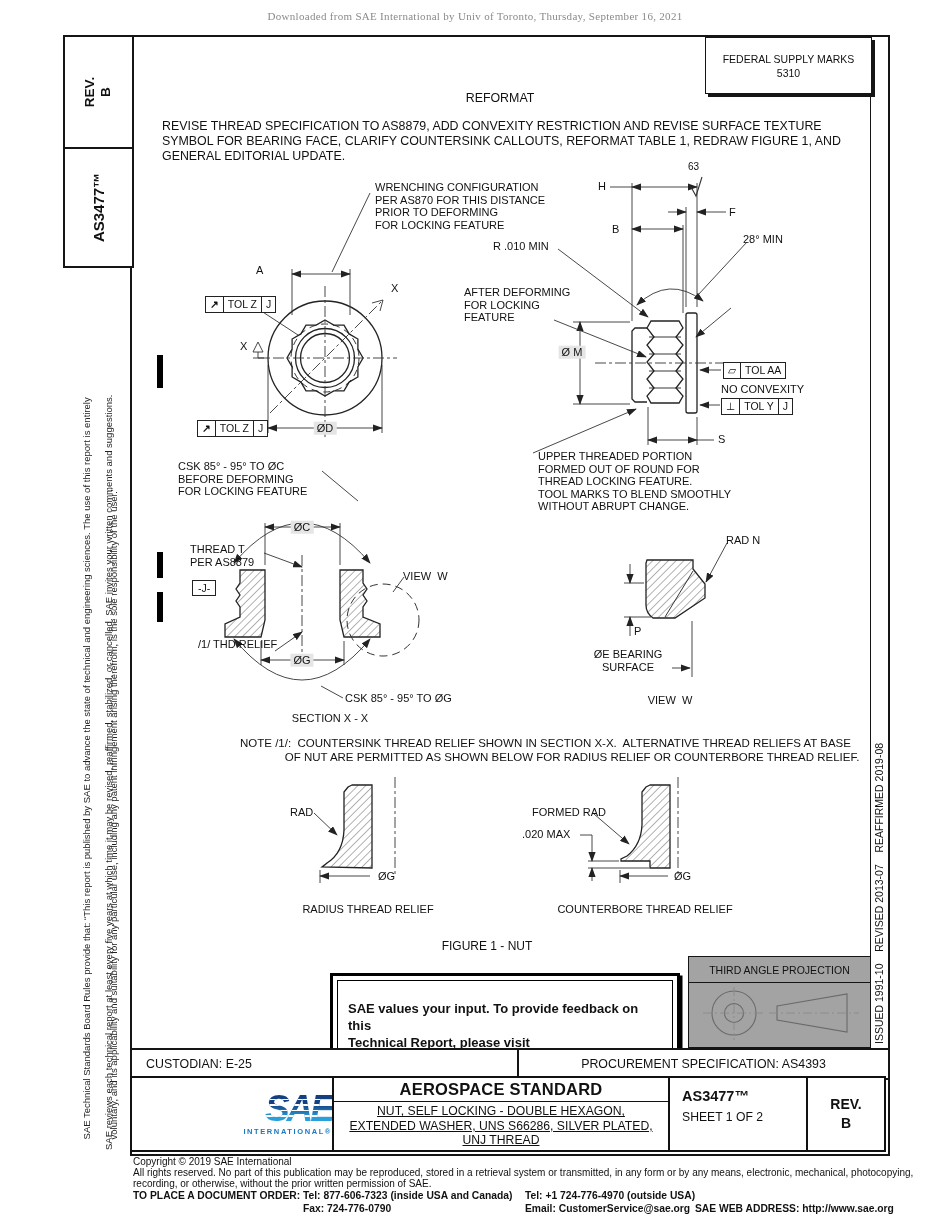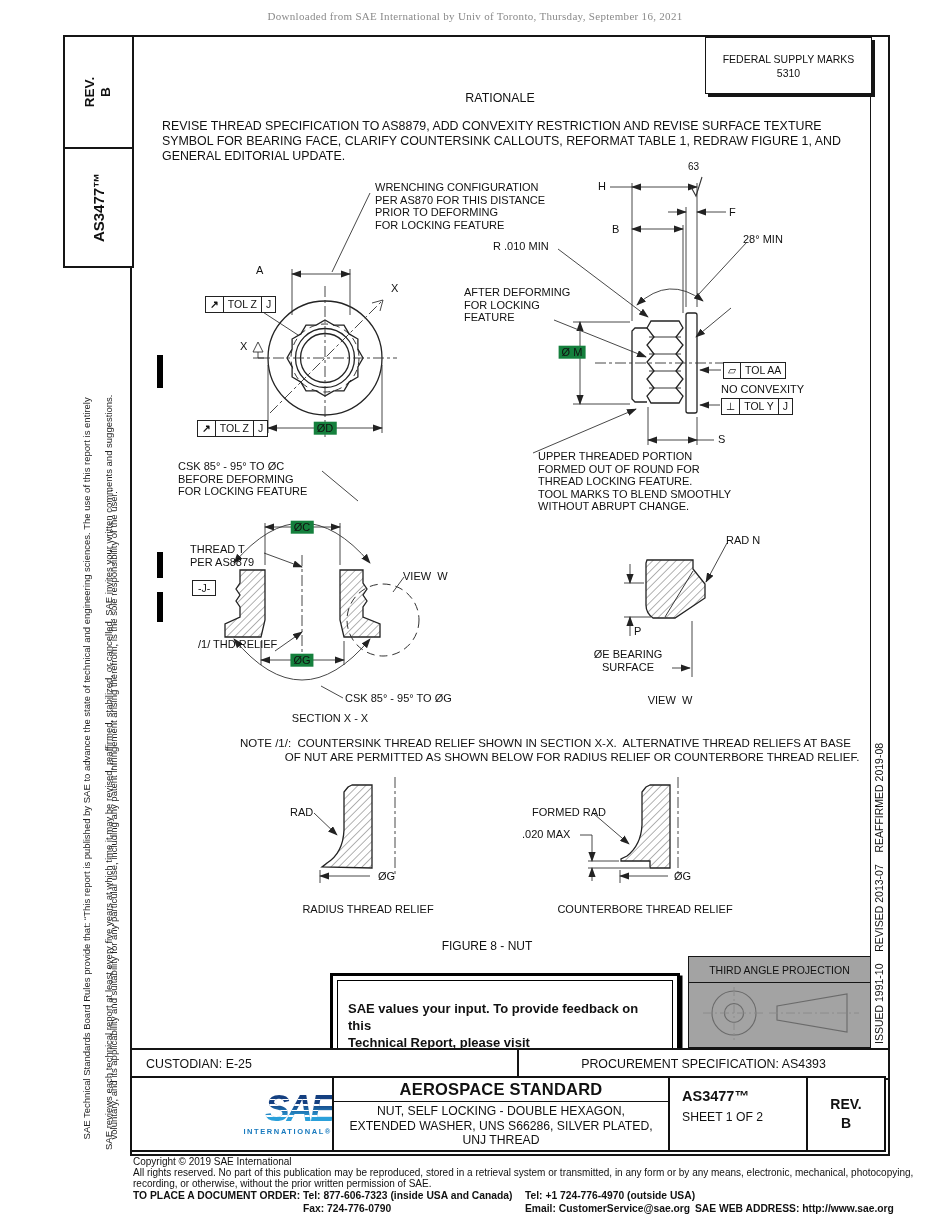--- a/index.html
+++ b/index.html
@@ -1,20 +1,20 @@
 <!DOCTYPE html>
 <html><head>
 <meta charset="utf-8">
 <style>
   html,body{margin:0;padding:0;background:#fff;}
   .page{position:relative;width:950px;height:1230px;background:#fff;font-family:"Liberation Sans",sans-serif;color:#111;overflow:hidden;}
   .abs{position:absolute;}
   .lbl{position:absolute;font:11px/12.6px "Liberation Sans",sans-serif;color:#111;white-space:pre;}
   .wrap{white-space:normal;}
-  .ctr{transform:translate(-50%,-50%);background:#15803d;padding:0 3px;white-space:nowrap;}
+  .ctr{transform:translate(-50%,-50%);background:#e5e5e5;padding:0 3px;white-space:nowrap;}
   .hctr{transform:translateX(-50%);}
   .watermark{position:absolute;left:0;top:10px;width:100%;text-align:center;font:11px "Liberation Serif",serif;color:#8a8a8a;letter-spacing:.3px;}
   .frame{position:absolute;left:130px;top:35px;width:756px;height:1117px;border:2px solid #151515;}
   .vline{position:absolute;left:870px;top:35px;width:0;height:1013px;border-left:1.5px solid #151515;}
   .sbox{position:absolute;left:63px;width:67px;border:2px solid #151515;display:flex;align-items:center;justify-content:center;background:#fff;}
   .rot{transform:rotate(-90deg);white-space:pre;text-align:center;}
   .vtext{position:absolute;transform:rotate(-90deg);transform-origin:left top;white-space:pre;font:9.5px/13.5px "Liberation Sans",sans-serif;color:#222;}
   .fsc{position:absolute;left:705px;top:37px;width:165px;height:55px;border:1.5px solid #151515;box-shadow:3px 3px 0 0 #151515;display:flex;flex-direction:column;align-items:center;justify-content:center;font-size:10.5px;line-height:14px;background:#fff;}
   .bar{position:absolute;left:157px;width:6px;background:#000;}
   .fcf{position:absolute;display:inline-flex;border:1.5px solid #222;background:#fff;font-size:10.5px;line-height:13px;align-items:stretch;}
@@ -26,21 +26,21 @@
   .fb a{color:#0b0bd6;font-weight:bold;}
   .proj{position:absolute;left:688px;top:956px;width:181px;height:90px;border:1.5px solid #151515;background:#a3a3a3;}
   .proj-h{height:25px;border-bottom:1.5px solid #151515;display:flex;align-items:center;justify-content:center;font-size:10.5px;}
   .row1{position:absolute;left:130px;top:1048px;width:756px;height:28px;border:2px solid #151515;display:flex;background:#fff;}
   .row1 .c1{width:371px;border-right:2px solid #151515;display:flex;align-items:center;padding-left:14px;font-size:12.4px;}
   .row1 .c2{flex:1;display:flex;align-items:center;justify-content:center;font-size:12.4px;}
   .tblock{position:absolute;left:130px;top:1076px;width:756px;height:76px;border:2.5px solid #111;display:flex;background:#fff;box-sizing:border-box;}
   .tb-logo{width:200px;border-right:2.5px solid #111;display:flex;flex-direction:column;align-items:flex-end;justify-content:center;}
   .tb-mid{width:334px;border-right:2.5px solid #111;display:flex;flex-direction:column;}
   .tb-mid .hd{height:23px;border-bottom:1.5px solid #111;display:flex;align-items:center;justify-content:center;font-weight:bold;font-size:16.5px;letter-spacing:.2px;}
-  .tb-mid .tt{flex:1;display:flex;align-items:center;justify-content:center;text-align:center;font-size:12.2px;line-height:14.6px;white-space:pre-line;}
+  .tb-mid .tt{flex:1;display:flex;align-items:center;justify-content:center;text-align:center;font-size:12.2px;line-height:14.6px;white-space:pre-line;text-decoration:underline;}
   .tb-as{width:138px;border-right:2.5px solid #111;padding:10px 0 0 12px;box-sizing:border-box;}
   .tb-as .n{font-weight:bold;font-size:14.5px;}
   .tb-as .s{font-size:12.2px;margin-top:6px;}
   .tb-rev{flex:1;display:flex;flex-direction:column;align-items:center;justify-content:center;font-weight:bold;font-size:14px;line-height:19px;}
   .sae{font-weight:bold;font-style:italic;font-size:37px;line-height:34px;letter-spacing:-3px;background-image:repeating-linear-gradient(0deg,rgba(255,255,255,0) 0 4px,#fff 4px 5.5px),linear-gradient(180deg,#143f80 35%,#2aa0da 75%);-webkit-background-clip:text;background-clip:text;color:transparent;}
   .sae-sub{font-size:7.5px;font-weight:bold;color:#1779be;letter-spacing:1.6px;margin-top:1px;}
   .foot{position:absolute;font:10px/11px "Liberation Sans",sans-serif;color:#111;white-space:pre;}
   .foot.b{font-weight:bold;font-size:10.3px;}
 </style>
 </head>
@@ -67,21 +67,21 @@
   </div>
   <div class="vtext" style="left:102px;top:1150px;width:862px;">SAE reviews each technical report at least every five years at which time it may be revised, reaffirmed, stabilized, or cancelled. SAE invites your written comments and suggestions.</div>
 
   <div class="vtext" style="left:873px;top:1044px;width:500px;font-size:10.5px;color:#111;">ISSUED 1991-10    REVISED 2013-07    REAFFIRMED 2019-08</div>
 
   <div class="fsc">
     <div>FEDERAL SUPPLY MARKS</div>
     <div>5310</div>
   </div>
 
-  <div class="lbl" style="left:130px;top:92px;width:740px;text-align:center;font-size:12.4px;">RATIONALE</div>
+  <div class="lbl" style="left:130px;top:92px;width:740px;text-align:center;font-size:12.4px;">REFORMAT</div>
   <div class="lbl wrap" style="left:162px;top:119px;width:700px;font-size:12.4px;line-height:14.8px;">REVISE THREAD SPECIFICATION TO AS8879, ADD CONVEXITY RESTRICTION AND REVISE SURFACE TEXTURE SYMBOL FOR BEARING FACE, CLARIFY COUNTERSINK CALLOUTS, REFORMAT TABLE 1, REDRAW FIGURE 1,  AND GENERAL EDITORIAL UPDATE.</div>
 
   <div class="bar" style="top:355px;height:33px;"></div>
   <div class="bar" style="top:552px;height:26px;"></div>
   <div class="bar" style="top:592px;height:30px;"></div>
 
   <svg class="abs" style="left:130px;top:165px;" width="760" height="790" viewBox="0 0 760 790">
     <defs>
       <marker id="ah" orient="auto-start-reverse" markerWidth="11" markerHeight="8" refX="10" refY="4">
           <path d="M0,0L11,4L0,8z" fill="#222"></path>
@@ -276,21 +276,21 @@
   <div class="lbl" style="left:290px;top:806px;">RAD</div>
   <div class="lbl" style="left:378px;top:870px;">ØG</div>
   <div class="lbl hctr" style="left:368px;top:903px;">RADIUS THREAD RELIEF</div>
   <div class="lbl" style="left:532px;top:806px;">FORMED RAD</div>
   <div class="lbl" style="left:522px;top:828px;">.020 MAX</div>
   <div class="lbl" style="left:674px;top:870px;">ØG</div>
   <div class="lbl hctr" style="left:645px;top:903px;">COUNTERBORE THREAD RELIEF</div>
 
   <div class="lbl" style="left:240px;top:736px;font-size:11.5px;line-height:14px;">NOTE /1/:  COUNTERSINK THREAD RELIEF SHOWN IN SECTION X-X.  ALTERNATIVE THREAD RELIEFS AT BASE
               OF NUT ARE PERMITTED AS SHOWN BELOW FOR RADIUS RELIEF OR COUNTERBORE THREAD RELIEF.</div>
-  <div class="lbl hctr" style="left:487px;top:940px;font-size:12px;">FIGURE 8 - NUT</div>
+  <div class="lbl hctr" style="left:487px;top:940px;font-size:12px;">FIGURE 1 - NUT</div>
 
   <div class="fb">
     <div class="fb-in">
       <span>SAE values your input. To provide feedback on this</span><br>
       <span>Technical Report, please visit</span><br>
       <a href="#">http://standards.sae.org/AS3477B</a>
     </div>
   </div>
 
   <div class="proj">

